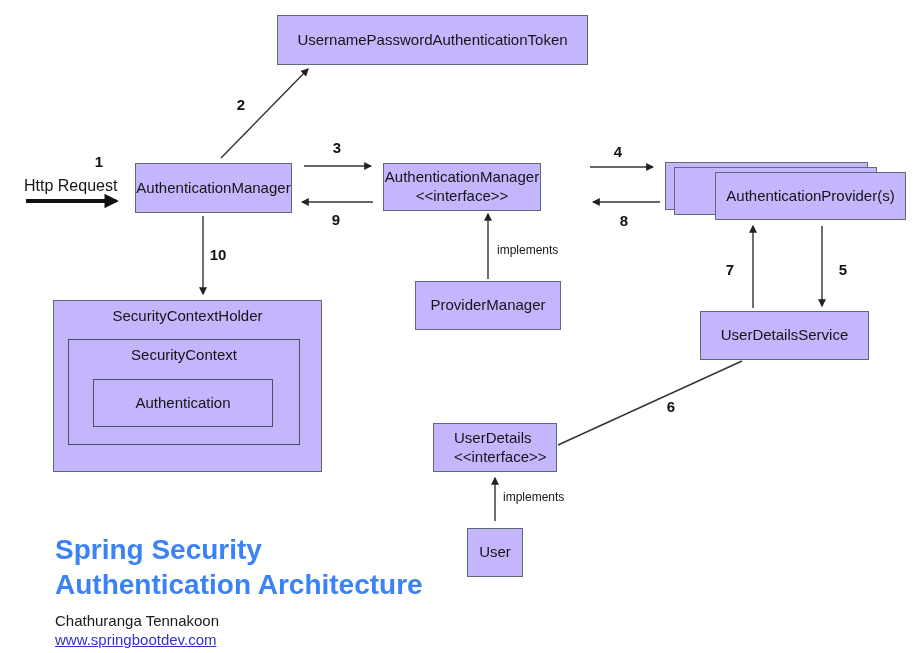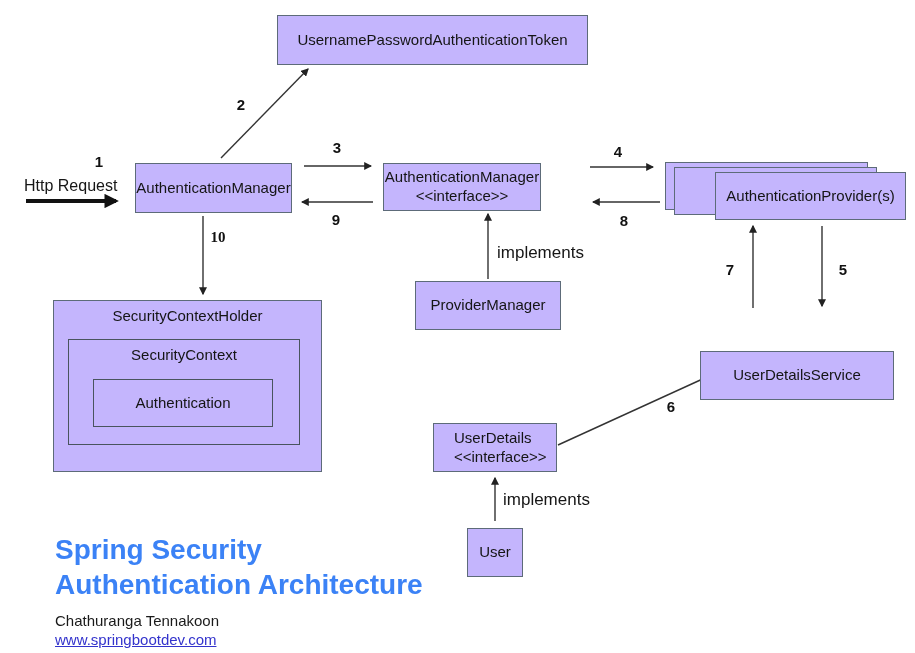--- a/index.html
+++ b/index.html
@@ -10,21 +10,21 @@
   .box{
     position:absolute;background:#c4b5fd;border:1px solid #5d6b79;
     display:flex;flex-direction:column;align-items:center;justify-content:center;
     font-size:15px;line-height:1.25;color:#151515;box-sizing:border-box;text-align:center;
   }
   .box.label-top{justify-content:flex-start;padding-top:6px;}
   .num{
     position:absolute;font-weight:bold;font-size:15px;color:#111;
     transform:translate(-50%,-50%);white-space:nowrap;
   }
-  .free-label{position:absolute;font-size:17px;color:#161616;white-space:nowrap;}
+  .free-label{position:absolute;font-size:12px;color:#161616;white-space:nowrap;}
   #http-request-label{font-size:16px;}
   #svg-overlay{position:absolute;left:0;top:0;pointer-events:none;}
   #title-block{position:absolute;left:55px;top:533px;}
   #title-line1,#title-line2{font-size:28px;font-weight:bold;line-height:1.24;color:#3b82f6;}
   #author-line{font-size:15px;margin-top:10px;color:#1a1a1a;}
   #site-link{font-size:15px;color:#3333cc;text-decoration:underline;display:inline-block;margin-top:2px;}
 </style>
 </head>
 <body>
 
@@ -91,21 +91,21 @@
   <div class="box label-top" style="left:53px;top:300px;width:269px;height:172px;">
     <span>SecurityContextHolder</span>
   </div>
   <div class="box label-top" style="left:68px;top:339px;width:232px;height:106px;border-color:#49545e;">
     <span>SecurityContext</span>
   </div>
   <div class="box" style="left:93px;top:379px;width:180px;height:48px;border-color:#49545e;">
     <span>Authentication</span>
   </div>
 
-  <div class="box" style="left:700px;top:311px;width:194px;height:49px;margin-top:40px;">
+  <div class="box" style="left:700px;top:311px;width:169px;height:49px;">
     <span>UserDetailsService</span>
   </div>
 
   <div class="box" style="left:433px;top:423px;width:124px;height:49px;align-items:flex-start;padding-left:20px;text-align:left;">
     <span>UserDetails</span>
     <span>&lt;&lt;interface&gt;&gt;</span>
   </div>
 
   <div class="box" style="left:467px;top:528px;width:56px;height:49px;">
     <span>User</span>
@@ -115,21 +115,21 @@
 
   <div class="num" style="left:99px;top:161px;">1</div>
   <div class="num" style="left:241px;top:104px;">2</div>
   <div class="num" style="left:337px;top:147px;">3</div>
   <div class="num" style="left:618px;top:151px;">4</div>
   <div class="num" style="left:843px;top:269px;">5</div>
   <div class="num" style="left:671px;top:406px;">6</div>
   <div class="num" style="left:730px;top:269px;">7</div>
   <div class="num" style="left:624px;top:220px;">8</div>
   <div class="num" style="left:336px;top:219px;">9</div>
-  <div class="num" style="left:218px;top:237px;font-family:Liberation Serif, serif;">10</div>
+  <div class="num" style="left:218px;top:254px;">10</div>
 
   <div class="free-label" style="left:497px;top:243px;">implements</div>
   <div class="free-label" style="left:503px;top:490px;">implements</div>
 
   <div id="title-block">
     <div id="title-line1">Spring Security</div>
     <div id="title-line2">Authentication Architecture</div>
     <div id="author-line">Chathuranga Tennakoon</div>
     <a id="site-link" href="#">www.springbootdev.com</a>
   </div>

